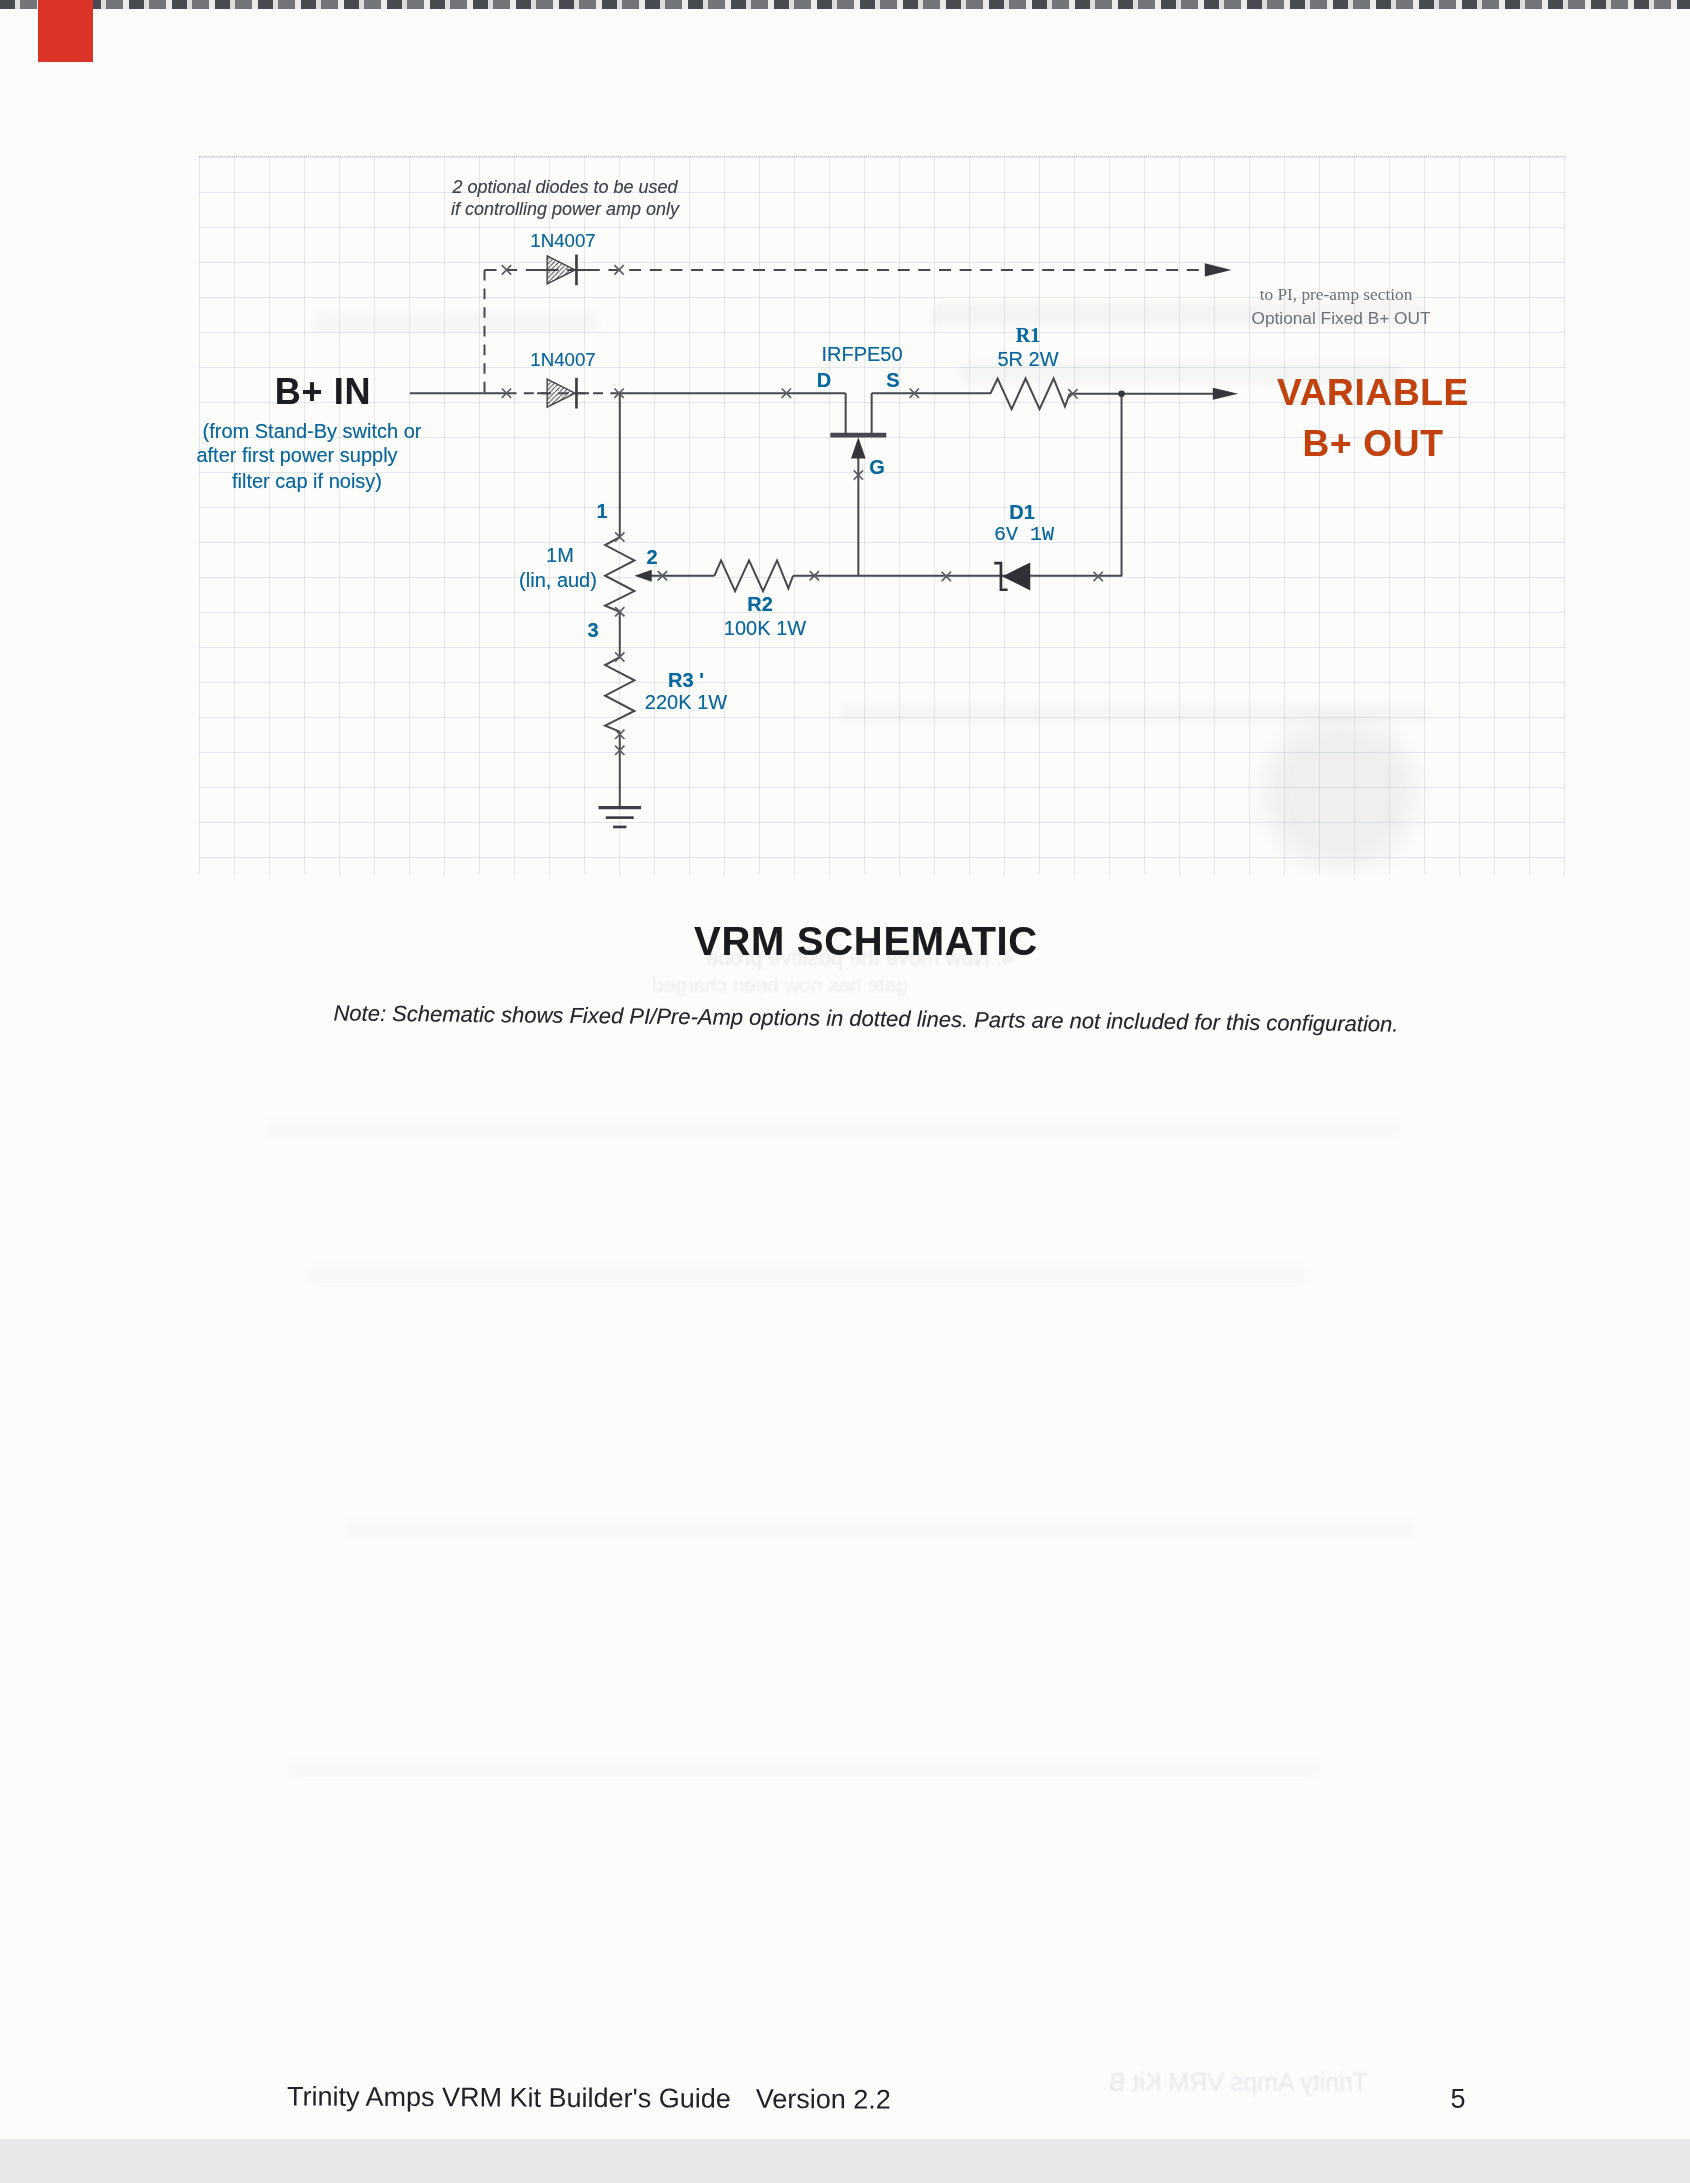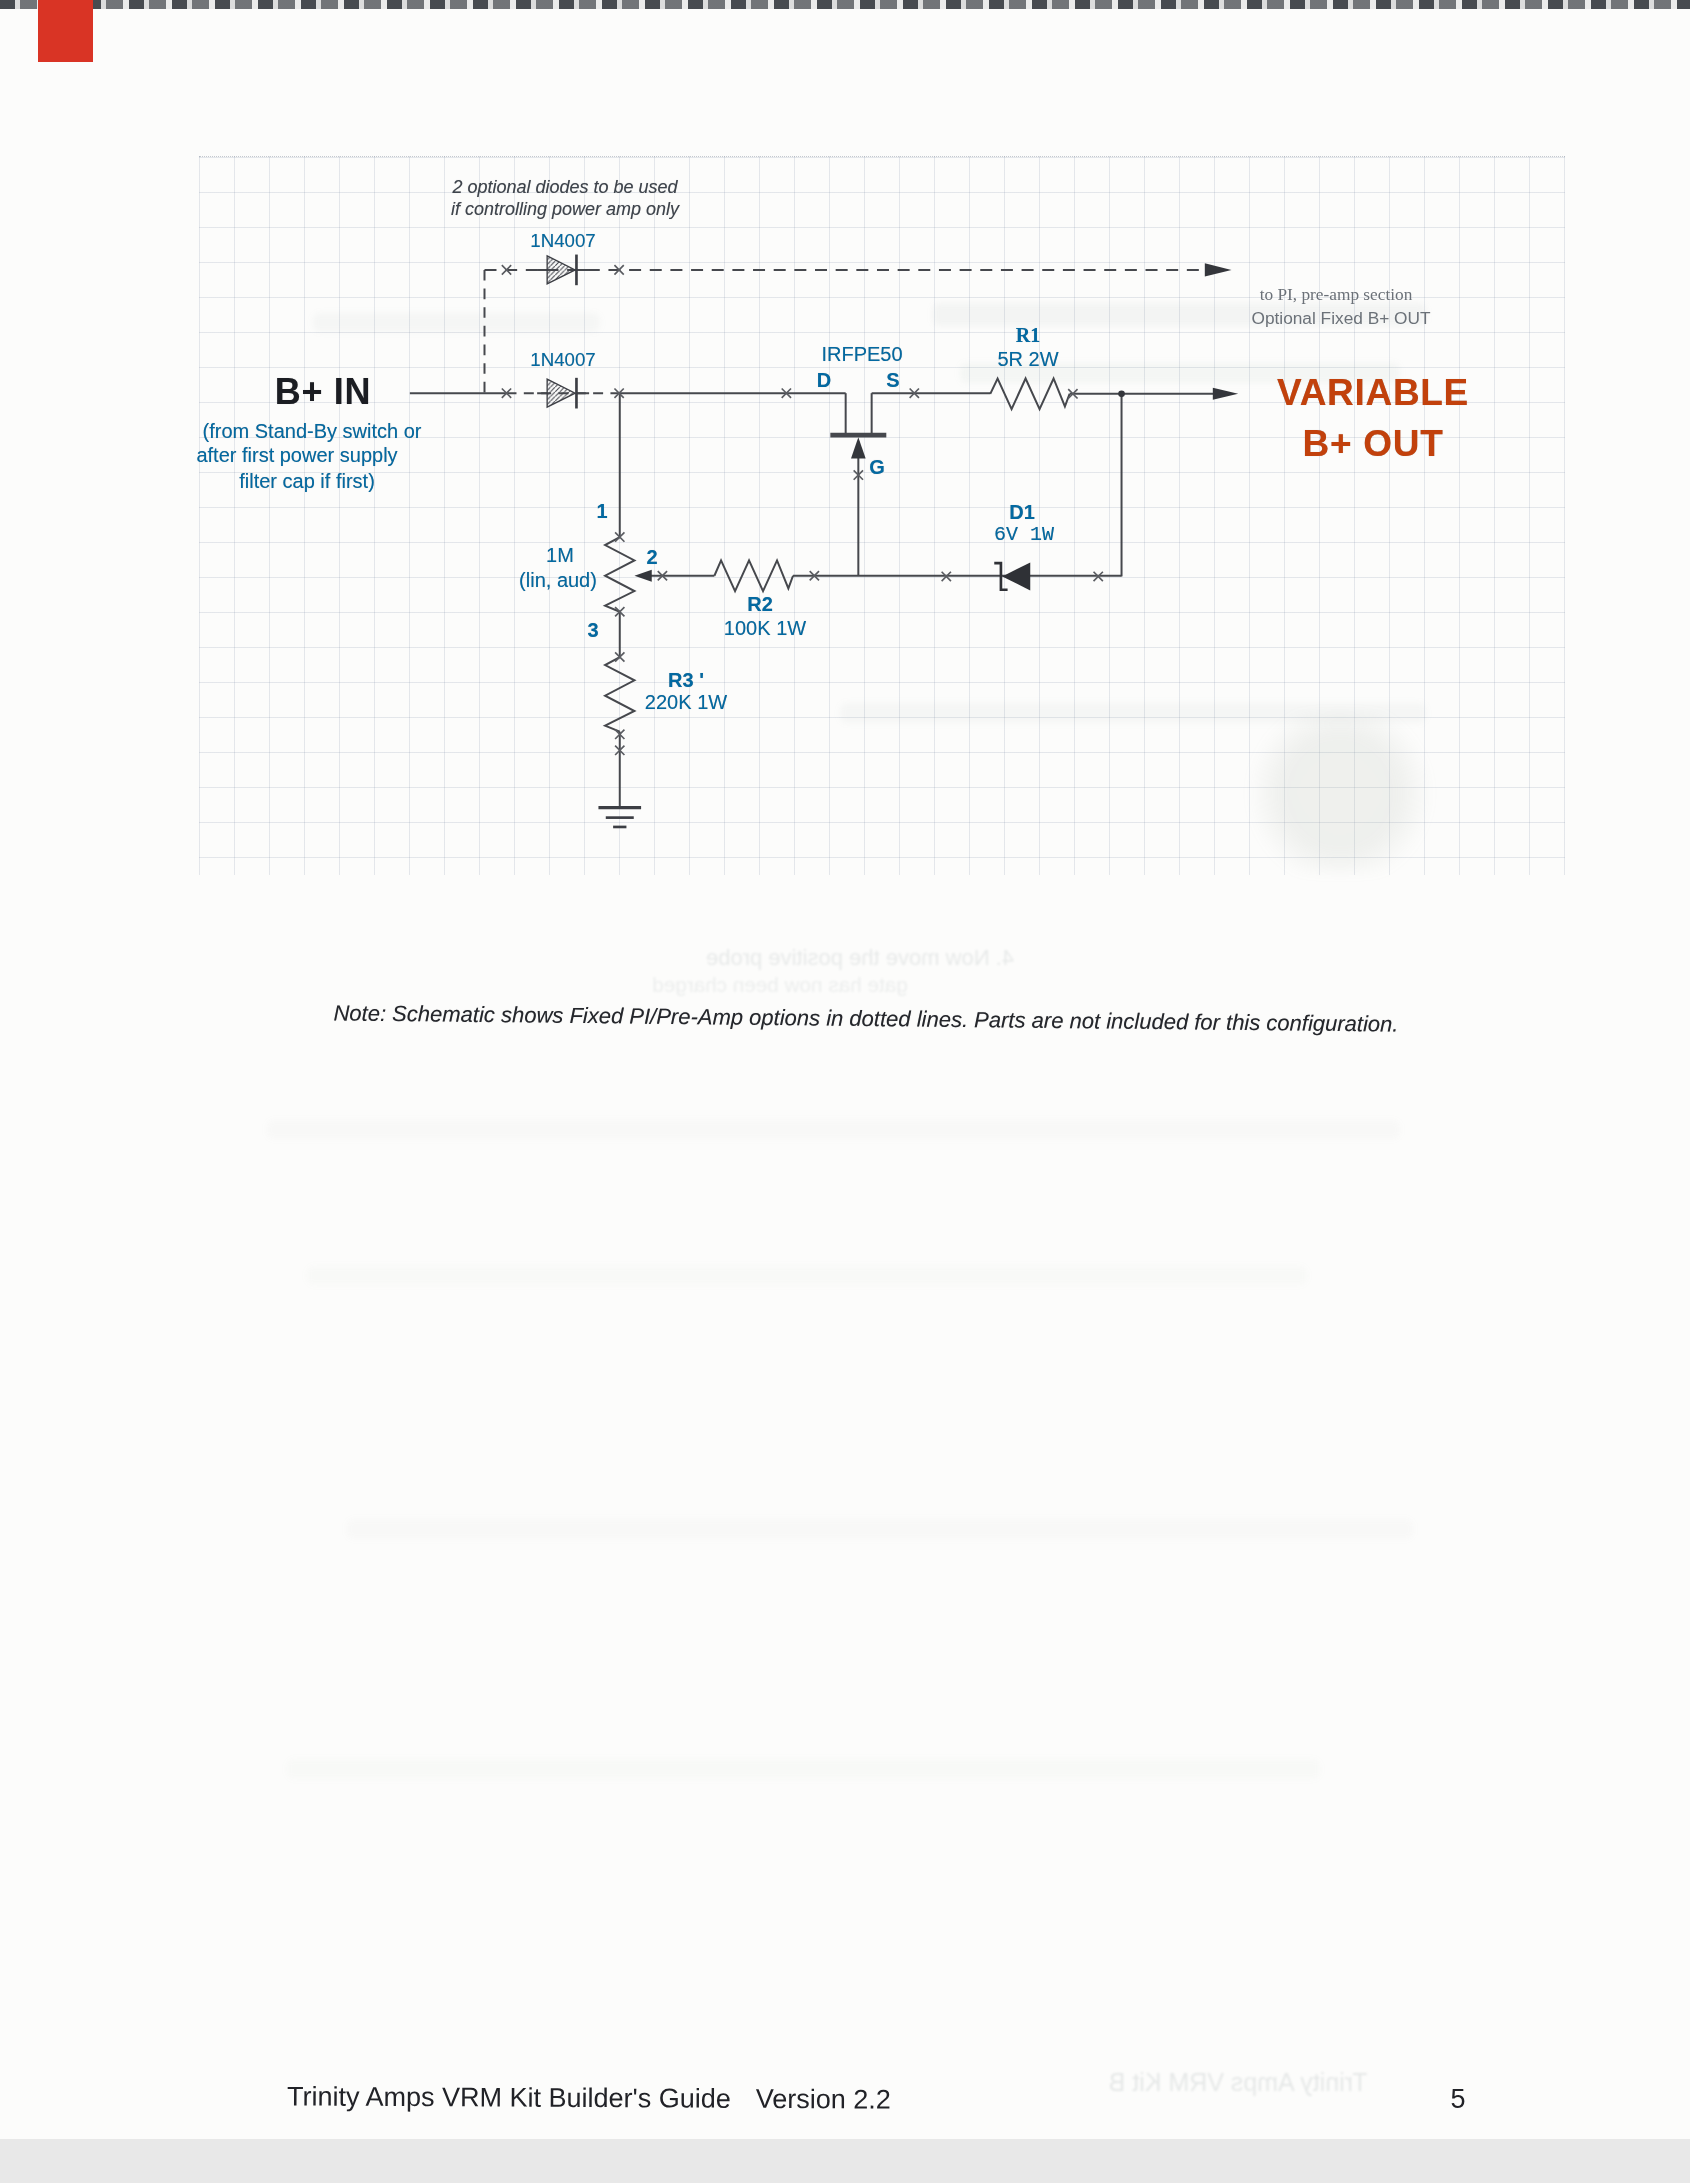--- a/index.html
+++ b/index.html
@@ -180,21 +180,21 @@
 
   <div class="lb sm it" style="left:565px;top:187px;">2 optional diodes to be used</div>
   <div class="lb sm it" style="left:565px;top:209px;">if  controlling power amp only</div>
 
   <div class="lb s28" style="left:563px;top:241px;">1N4007</div>
   <div class="lb s28" style="left:563px;top:360px;">1N4007</div>
 
   <div class="lb big" style="left:323px;top:392px;">B+ IN</div>
   <div class="lb md" style="left:312px;top:431px;">(from Stand-By switch or</div>
   <div class="lb md" style="left:297px;top:455px;">after first power supply</div>
-  <div class="lb md" style="left:307px;top:481px;">filter cap if first)</div>
+  <div class="lb md" style="left:307px;top:481px;">filter cap if noisy)</div>
 
   <div class="lb md" style="left:862px;top:354px;">IRFPE50</div>
   <div class="lb md bold" style="left:824px;top:380px;">D</div>
   <div class="lb md bold" style="left:893px;top:380px;">S</div>
   <div class="lb md bold" style="left:877px;top:467px;">G</div>
 
   <div class="lb md bold" style="left:1028px;top:335px;font-family:Liberation Serif, serif;">R1</div>
   <div class="lb md" style="left:1028px;top:359px;">5R 2W</div>
 
   <div class="lb gray" style="left:1341px;top:274px;margin-top:44px;">Optional Fixed B+ OUT</div>
@@ -211,20 +211,21 @@
 
   <div class="lb md bold" style="left:760px;top:604px;">R2</div>
   <div class="lb md" style="left:765px;top:628px;">100K 1W</div>
 
   <div class="lb md bold" style="left:1022px;top:512px;">D1</div>
   <div class="lb md" style="left:1024px;top:534px;font-family:Liberation Mono, monospace;">6V 1W</div>
 
   <div class="lb md bold" style="left:686px;top:680px;">R3 '</div>
   <div class="lb md" style="left:686px;top:702px;">220K 1W</div>
 
+  <div class="lb title" style="left:866px;top:941px;">VRM SCHEMATIC</div>
   <div class="lb note" style="left:866px;top:1019px;">Note: Schematic shows Fixed PI/Pre-Amp options in dotted lines. Parts are not included for this configuration.</div>
 
   <div class="ghost" style="left:860px;top:958px;font-size:22px;opacity:.13;">4. Now move the positive probe</div>
   <div class="ghost" style="left:780px;top:985px;font-size:20.7px;opacity:.10;">gate has now been charged</div>
   <div class="ghost" style="left:1238px;top:2082px;font-size:25px;opacity:.14;">Trinity Amps VRM Kit B</div>
 
   <div class="footer">
     <span>Trinity Amps VRM Kit Builder's Guide</span>
     <span>Version 2.2</span>
   </div>

